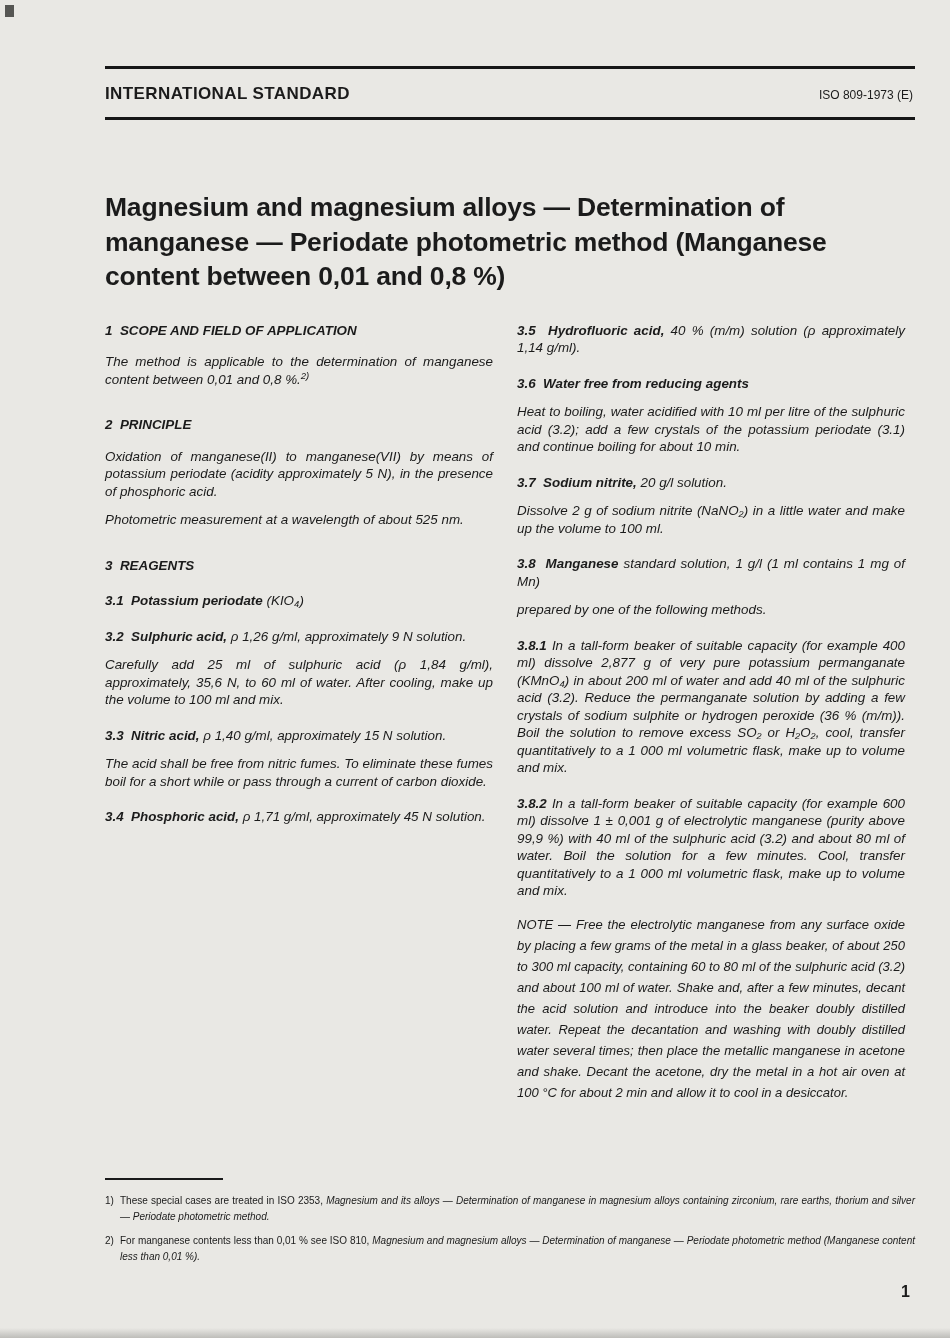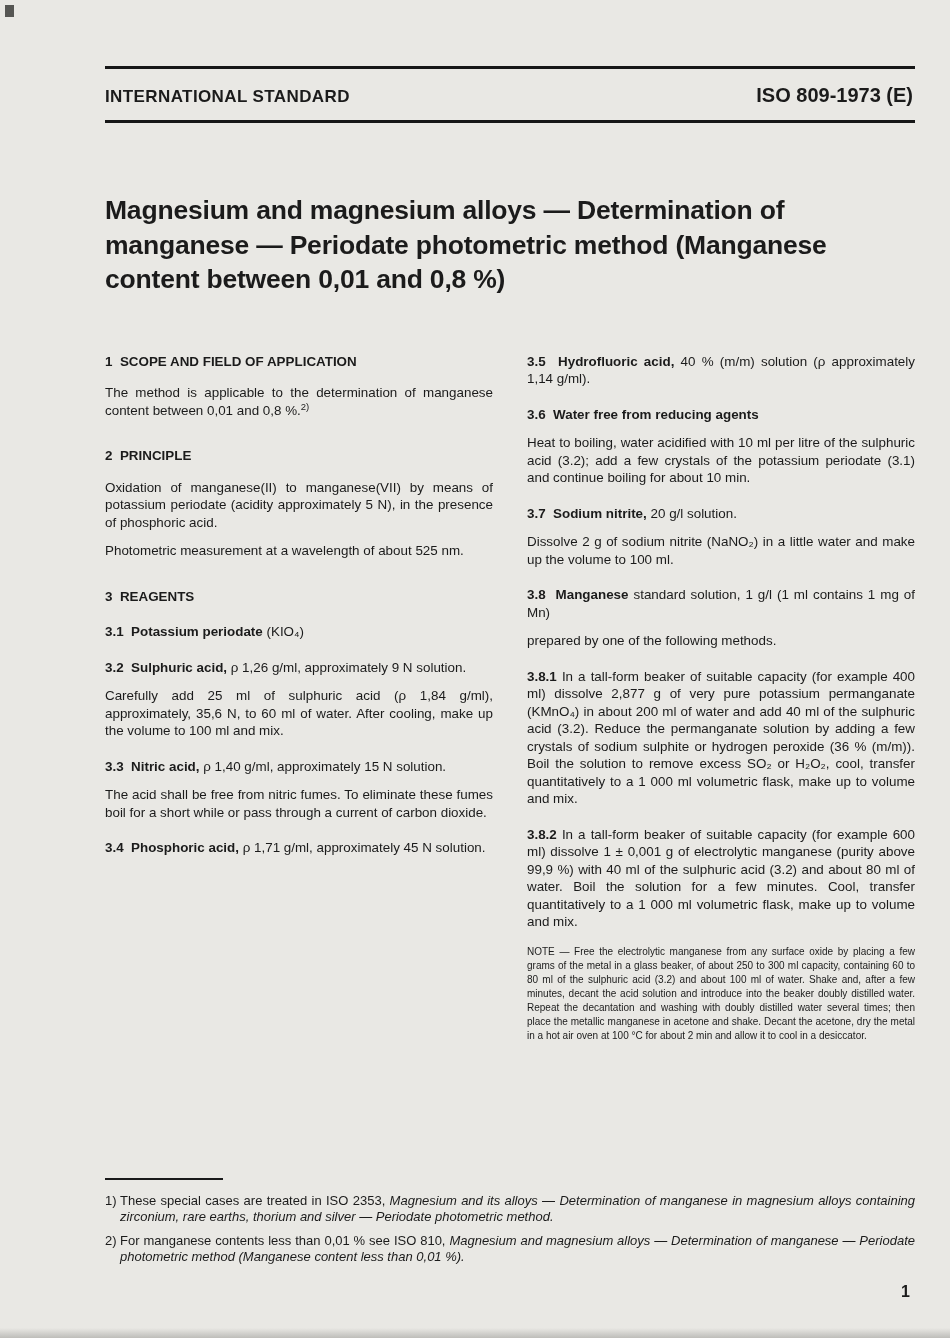--- a/index.html
+++ b/index.html
@@ -42,35 +42,36 @@
     justify-content: space-between;
     align-items: baseline;
     padding: 15px 2px 13px 0;
   }
   .header-left {
     font-weight: bold;
     font-size: 17px;
     letter-spacing: .4px;
   }
   .header-right {
-    font-weight: bold;
-    font-size: 20px;
+    font-weight: normal;
+    font-size: 12px;
   }
   .doc-title {
     margin: 70px 0 0 0;
     font-weight: bold;
     font-size: 26.5px;
     line-height: 34.5px;
     letter-spacing: -0.2px;
     max-width: 755px;
   }
   .columns {
     display: flex;
-    gap: 34px;
-    margin-top: 56px;
+    gap: 24px;
+    margin-top: 28px;
+    font-style: italic;
   }
   .col {
     width: 388px;
     font-size: 13.4px;
     line-height: 17.5px;
     text-align: justify;
   }
   .col p { margin: 0 0 11px 0; }
   .sec-h {
     font-weight: bold;
@@ -79,39 +80,39 @@
   }
   .subhead { margin-top: 18px !important; }
   .col > :first-child { margin-top: 0 !important; }
   .lead { font-weight: bold; white-space: pre-wrap; }
   sup.ref {
     font-size: 9.5px;
     vertical-align: super;
     line-height: 0;
   }
   .note {
-    font-size: 10px;
-    line-height: 14px;
+    font-size: 13px;
+    line-height: 21px;
     margin-top: 14px !important;
     text-align: justify;
   }
   .footnotes {
     position: absolute;
     left: 105px;
     width: 810px;
     top: 1178px;
   }
   .fn-rule {
     width: 118px;
     height: 2px;
     background: #1a1a1a;
     margin: 0 0 13px 0;
   }
   .fn {
-    font-size: 13px;
+    font-size: 10px;
     line-height: 15.6px;
     text-align: justify;
     padding-left: 15px;
     margin: 0 0 9px 0;
   }
   .fn .fn-marker {
     display: inline-block;
     margin-left: -15px;
     width: 15px;
   }

